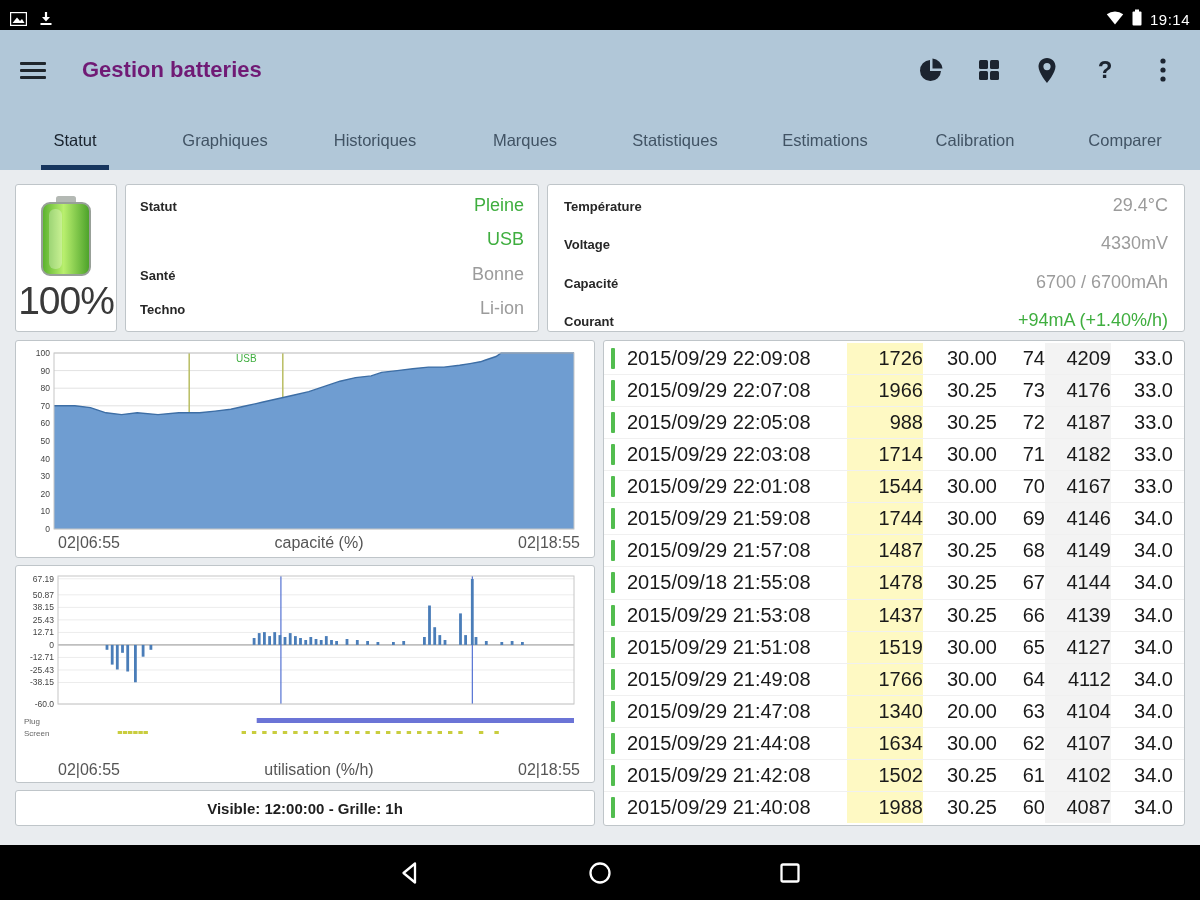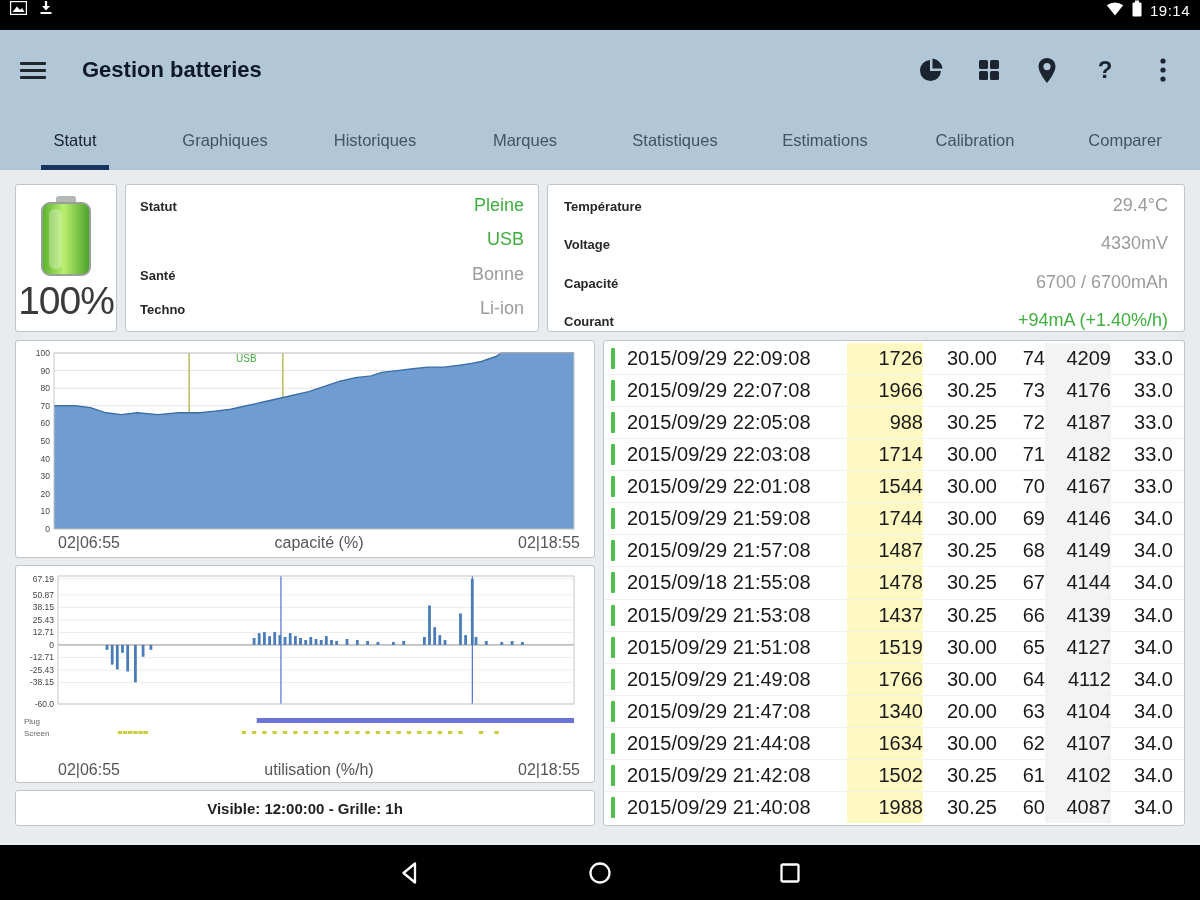--- a/index.html
+++ b/index.html
@@ -1,30 +1,30 @@
 <!DOCTYPE html>
 <html style="--green: #3fae3f; --accent: #17365f; --rowtick: #52bd4f;"><head>
 <meta charset="utf-8">
 <style>
   * { box-sizing: border-box; margin: 0; padding: 0; }
   html,body { width:1200px; height:900px; overflow:hidden; }
   body { font-family:"Liberation Sans", sans-serif; background:#000; }
   .screen { width:1200px; height:900px; display:flex; flex-direction:column; }
 
   
-  .status-bar { height:30px; background:#000; color:#fff; display:flex; align-items:flex-start; padding:0 10px; }
+  .status-bar { height:30px; background:#000; color:#fff; display:flex; align-items:flex-end; padding:0 10px; }
   .sb-left { display:flex; gap:12px; align-items:center; }
   .sb-right { margin-left:auto; display:flex; gap:8px; align-items:center; }
   .sb-time { font-size:15px; letter-spacing:.5px; }
 
   
   .app-bar { height:80px; background:#b1c7d8; display:flex; align-items:center; padding:0 20px; }
   .hamburger { width:26px; display:flex; flex-direction:column; gap:4px; cursor:pointer; }
   .hamburger div { height:3px; background:#20262c; border-radius:1px; }
-  .app-title { margin-left:36px; font-size:22px; font-weight:700; color:#0f172a; }
+  .app-title { margin-left:36px; font-size:22px; font-weight:700; color:#701a75; }
   .ab-icons { margin-left:auto; display:flex; align-items:center; gap:32px; margin-right:4px; }
   .ab-icons > div { cursor:pointer; display:flex; align-items:center; justify-content:center; min-width:26px; height:28px; }
   .help-glyph { font-size:24px; font-weight:700; color:#1c2430; }
 
   
   .tab-bar { height:60px; background:#b1c7d8; display:flex; }
   .tab { flex:1; position:relative; display:flex; align-items:center; justify-content:center; font-size:16.5px; color:#415364; cursor:pointer; }
   .tab.active { color:#18222d; }
   .tab-underline { position:absolute; bottom:0; left:50%; transform:translateX(-50%); width:68px; height:5px; background:var(--accent,#17365f); }
 

